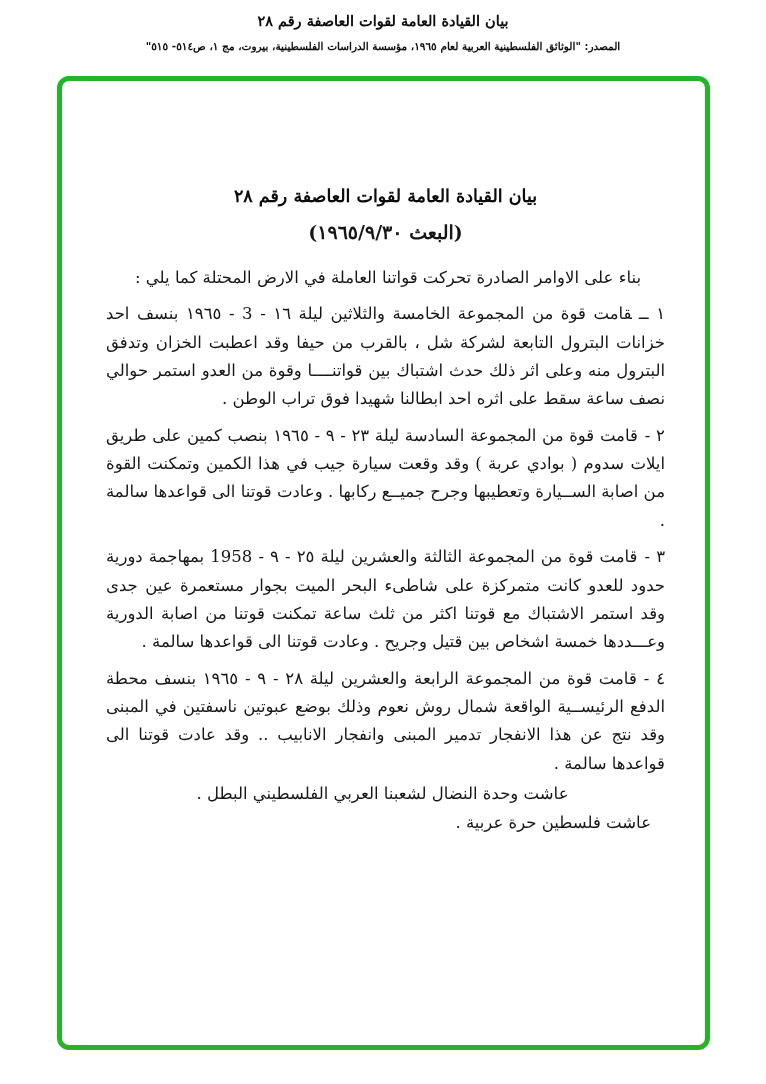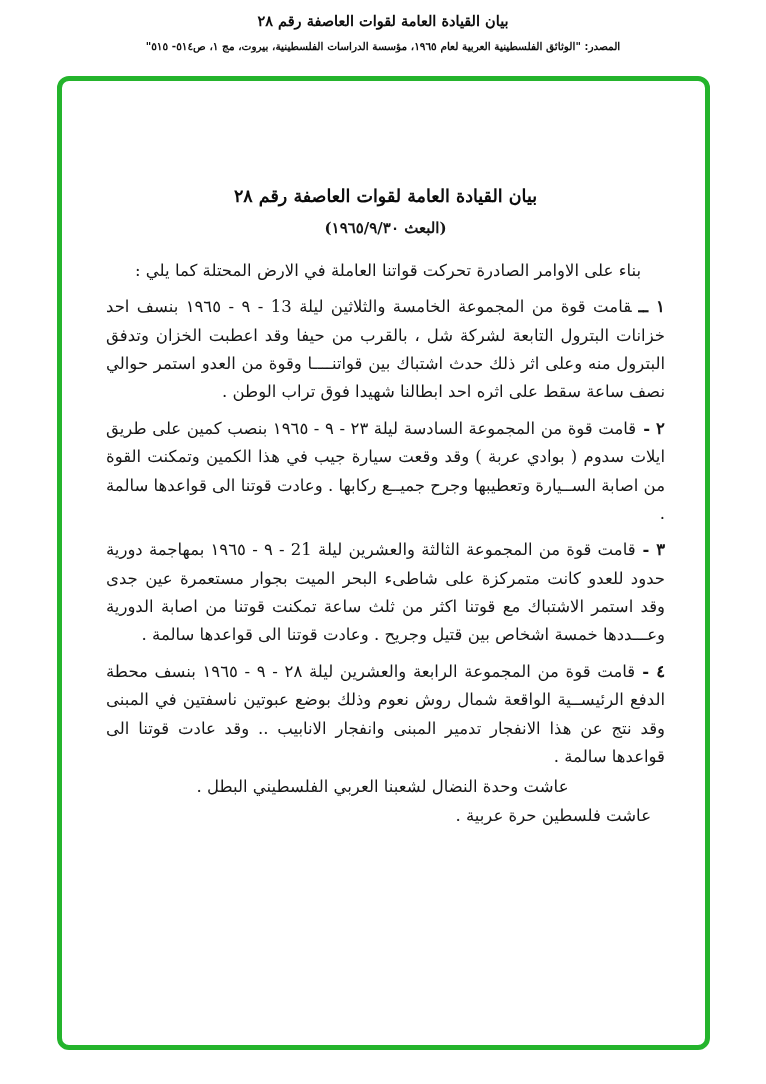--- a/index.html
+++ b/index.html
@@ -31,25 +31,25 @@
   .doc-content {
     padding:100px 40px 0 44px;
     font-size:16.5px;
     line-height:1.72;
     color:#161616;
   }
   .doc-title {
     text-align:center; font-weight:bold; font-size:17.5px; color:#0c0c0c;
   }
   .doc-date {
-    text-align:center; font-size:15px; margin-top:5px; font-weight:bold;
+    text-align:center; font-size:19px; margin-top:5px; font-weight:bold;
   }
   .intro { margin-top:15px; text-indent:24px; }
   .item { margin-top:8px; text-align:justify; }
-  .item .marker { font-weight:bold; margin-left:7px; white-space:nowrap; }
+  .item .marker { font-weight:normal; margin-left:7px; white-space:nowrap; }
   .continuation { text-indent:28px; text-align:justify; }
   .closing-line-1 { margin-top:2px; text-indent:6px;text-align:center; }
   .closing-line-2 { text-indent:14px; }
 </style>
 </head>
 <body>
 
 <header class="top-header">
   <div class="top-title">بيان القيادة العامة لقوات العاصفة رقم ٢٨</div>
   <div class="top-source">المصدر: "الوثائق الفلسطينية العربية لعام ١٩٦٥، مؤسسة الدراسات الفلسطينية، بيروت، مج ١، ص٥١٤- ٥١٥"</div>
@@ -57,26 +57,26 @@
 
 <div class="doc-frame">
   <div class="doc-content">
 
     <div class="doc-title">بيان القيادة العامة لقوات العاصفة رقم ٢٨</div>
 
     <div class="doc-date">(البعث ١٩٦٥/٩/٣٠)</div>
 
     <p class="intro">بناء على الاوامر الصادرة تحركت قواتنا العاملة في الارض المحتلة كما يلي :</p>
 
-    <p class="item"><span class="marker">١ ــ</span><span>قامت قوة من المجموعة الخامسة والثلاثين ليلة 13 - ٩ - ١٩٦٥ بنسف احد خزانات البترول التابعة لشركة شل ، بالقرب من حيفا وقد اعطبت الخزان وتدفق البترول منه وعلى اثر ذلك حدث اشتباك بين قواتنــــا وقوة من العدو استمر حوالي نصف ساعة سقط على اثره احد ابطالنا شهيدا فوق تراب الوطن .</span></p>
+    <p class="item"><span class="marker">١ ــ</span><span>قامت قوة من المجموعة الخامسة والثلاثين ليلة ١٦ - 3 - ١٩٦٥ بنسف احد خزانات البترول التابعة لشركة شل ، بالقرب من حيفا وقد اعطبت الخزان وتدفق البترول منه وعلى اثر ذلك حدث اشتباك بين قواتنــــا وقوة من العدو استمر حوالي نصف ساعة سقط على اثره احد ابطالنا شهيدا فوق تراب الوطن .</span></p>
 
 
     <p class="item"><span class="marker">٢ -</span><span>قامت قوة من المجموعة السادسة ليلة ٢٣ - ٩ - ١٩٦٥ بنصب كمين على طريق ايلات سدوم ( بوادي عربة ) وقد وقعت سيارة جيب في هذا الكمين وتمكنت القوة من اصابة الســيارة وتعطيبها وجرح جميــع ركابها . وعادت قوتنا الى قواعدها سالمة .</span></p>
 
-    <p class="item"><span class="marker">٣ -</span><span>قامت قوة من المجموعة الثالثة والعشرين ليلة 21 - ٩ - ١٩٦٥ بمهاجمة دورية حدود للعدو كانت متمركزة على شاطىء البحر الميت بجوار مستعمرة عين جدى وقد استمر الاشتباك مع قوتنا اكثر من ثلث ساعة تمكنت قوتنا من اصابة الدورية وعـــددها خمسة اشخاص بين قتيل وجريح . وعادت قوتنا الى قواعدها سالمة .</span></p>
+    <p class="item"><span class="marker">٣ -</span><span>قامت قوة من المجموعة الثالثة والعشرين ليلة ٢٥ - ٩ - 1958 بمهاجمة دورية حدود للعدو كانت متمركزة على شاطىء البحر الميت بجوار مستعمرة عين جدى وقد استمر الاشتباك مع قوتنا اكثر من ثلث ساعة تمكنت قوتنا من اصابة الدورية وعـــددها خمسة اشخاص بين قتيل وجريح . وعادت قوتنا الى قواعدها سالمة .</span></p>
 
     <p class="item"><span class="marker">٤ -</span><span>قامت قوة من المجموعة الرابعة والعشرين ليلة ٢٨ - ٩ - ١٩٦٥ بنسف محطة الدفع الرئيســية الواقعة شمال روش نعوم وذلك بوضع عبوتين ناسفتين في المبنى وقد نتج عن هذا الانفجار تدمير المبنى وانفجار الانابيب .. وقد عادت قوتنا الى قواعدها سالمة .</span></p>
 
     <p class="closing-line-1">عاشت وحدة النضال لشعبنا العربي الفلسطيني البطل .</p>
 
     <p class="closing-line-2">عاشت فلسطين حرة عربية .</p>
 
   </div>
 </div>
 

